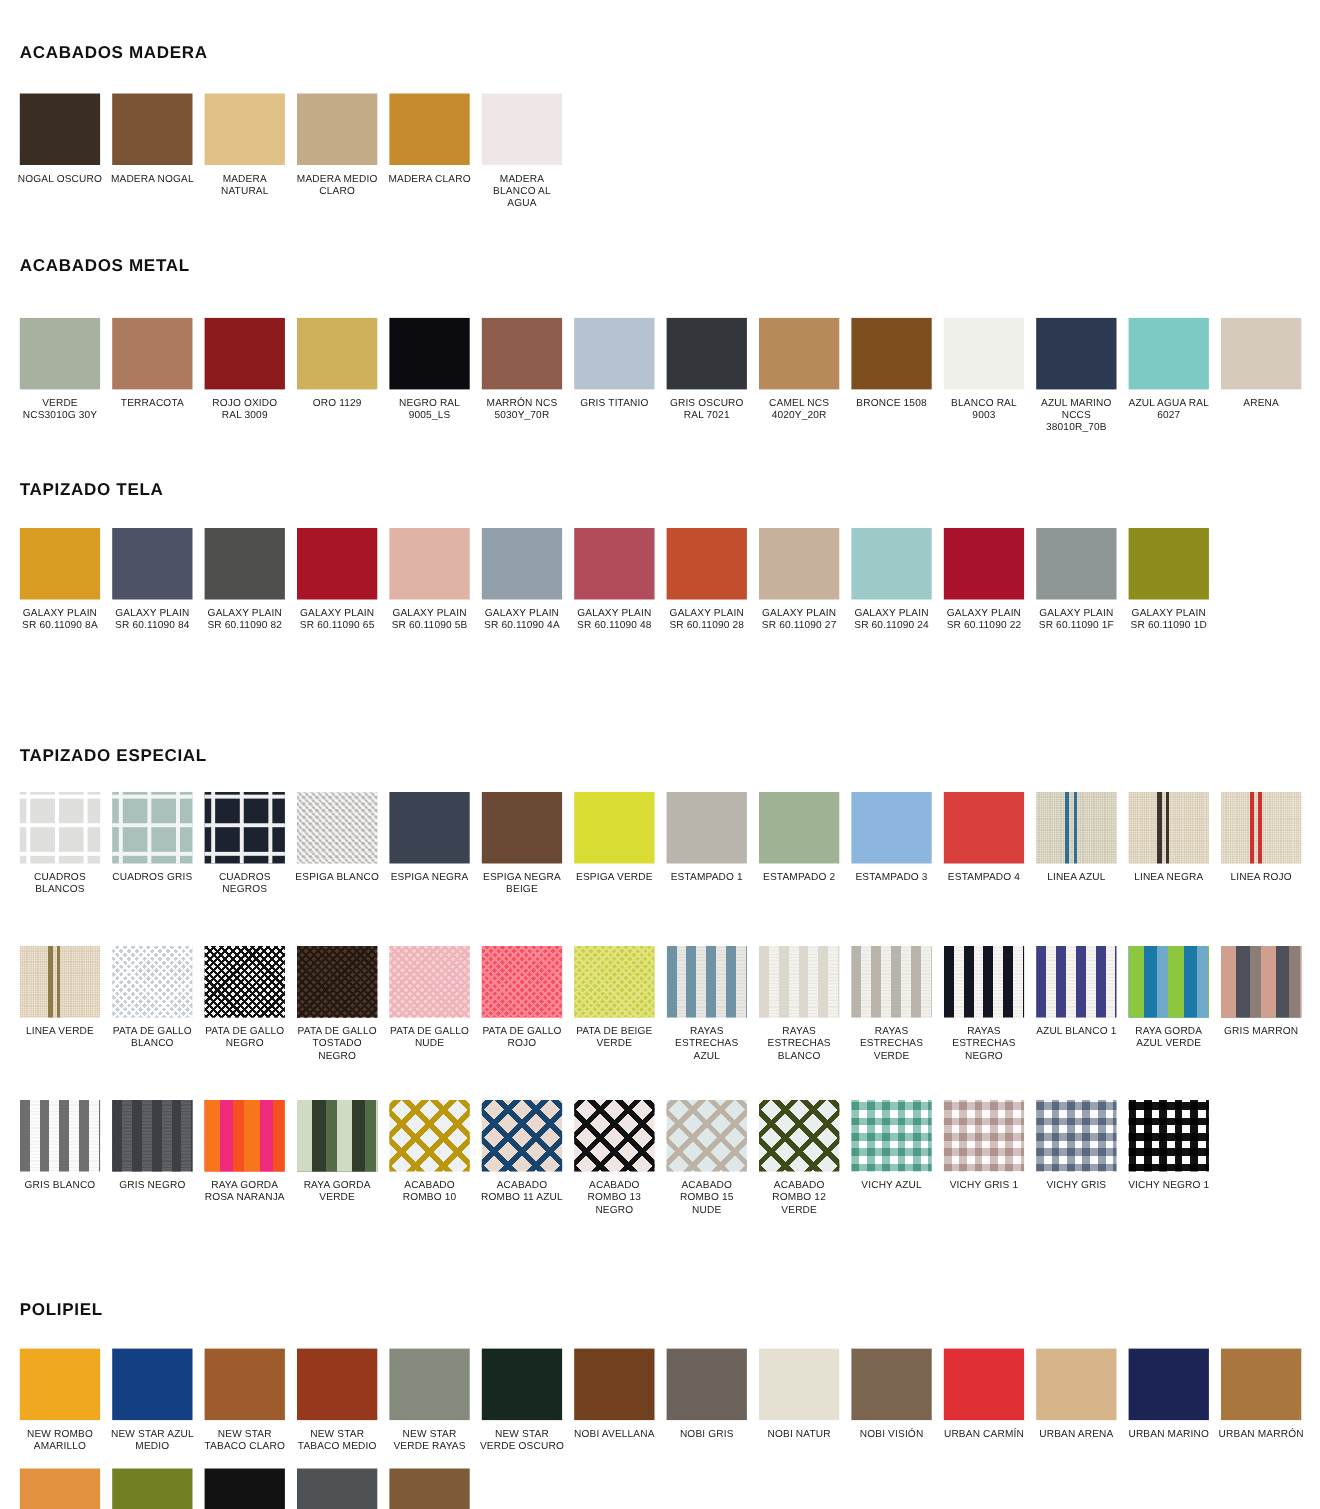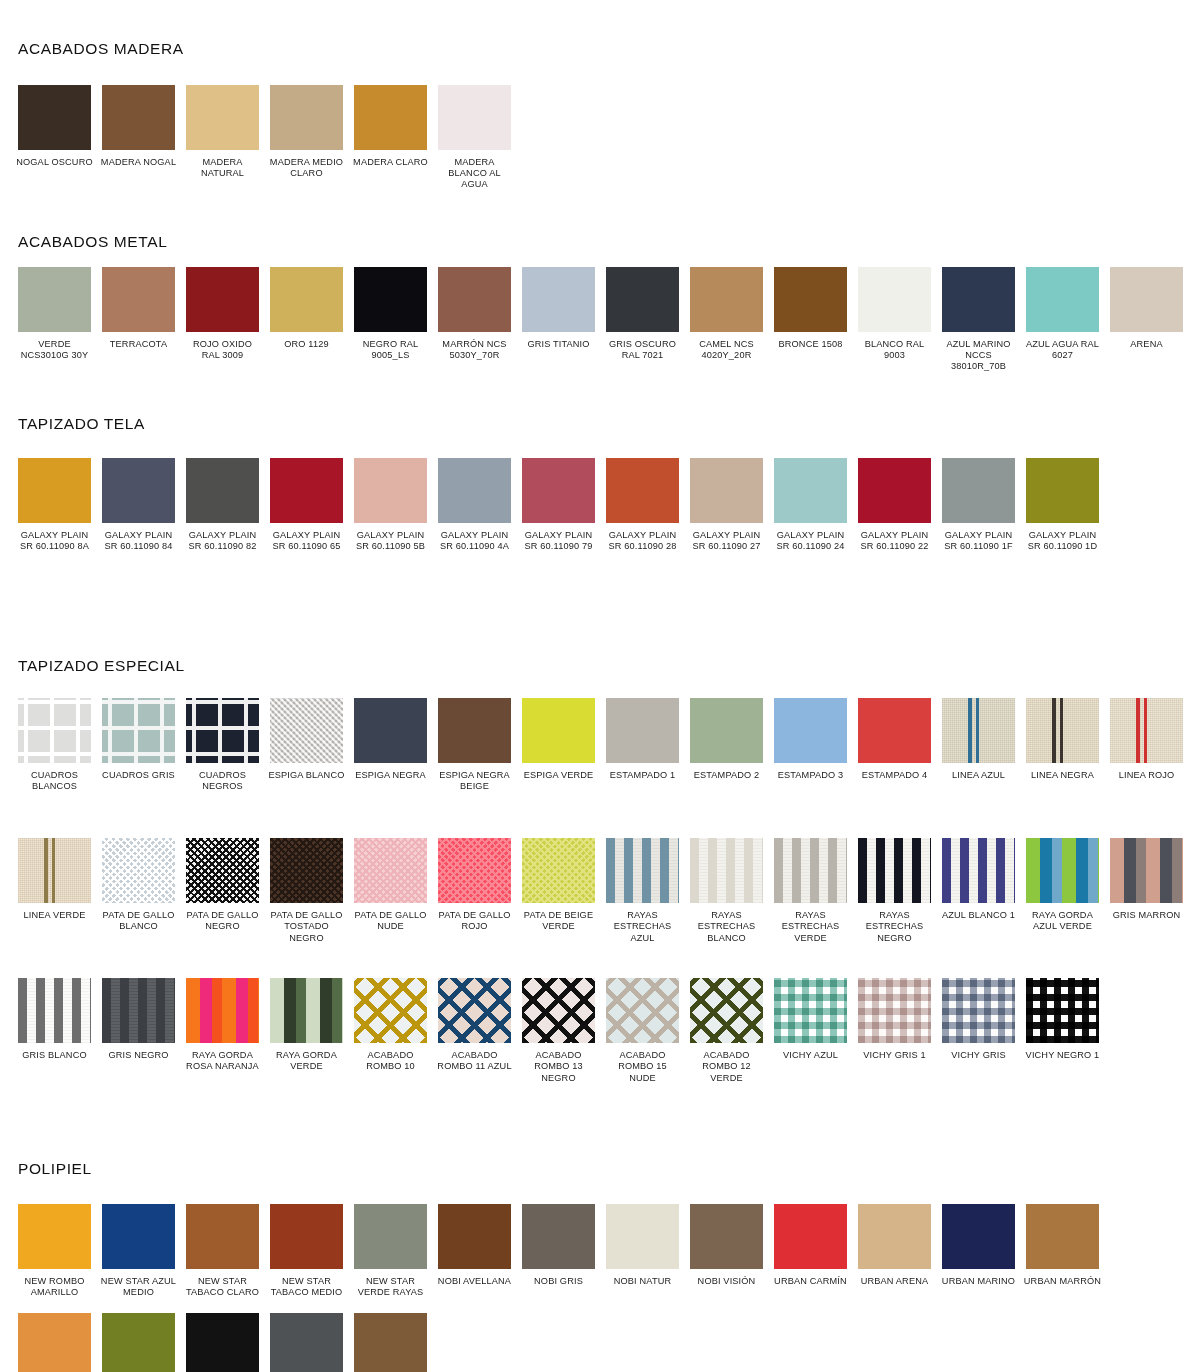--- a/index.html
+++ b/index.html
@@ -12,21 +12,21 @@
     height: 1372px;
     font-family: "Liberation Sans", sans-serif;
     color: #1a1a1a;
     overflow: hidden;
   }
   .page { position: relative; width: 1200px; padding: 0; }
 
   .section { margin: 0; padding: 0; }
   .section-title {
     font-size: 15.5px;
-    font-weight: normal;
+    font-weight: bold;
     letter-spacing: 0.6px;
     color: #111111;
     padding-left: 18px;
   }
 
   .swatch-grid {
     display: flex;
     flex-wrap: wrap;
     padding-left: 18px;
     align-items: flex-start;
@@ -55,21 +55,21 @@
     color: #1c1c1c;
     letter-spacing: 0.15px;
     width: 78px;
     word-wrap: break-word;
   }
 
   
   #sec-madera .section-title { margin-top: 40px; }
   #sec-madera .swatch-grid { margin-top: 27px; }
   #sec-metal .section-title { margin-top: 42px; }
-  #sec-metal .swatch-grid { margin-top: 16px; }
+  #sec-metal .swatch-grid { margin-top: 38px; }
   #sec-tela .section-title { margin-top: 43px; }
   #sec-tela .swatch-grid { margin-top: 25px; }
   #sec-especial .section-title { margin-top: 59px; }
   #sec-especial .swatch-grid { margin-top: 23px; }
   #sec-polipiel .section-title { margin-top: 42px; }
   #sec-polipiel .swatch-grid { margin-top: 26px; }
 
   #sec-especial .swatch-cell { margin-bottom: 12px; }
   #sec-polipiel .swatch-cell { margin-bottom: 14px; }
   #sec-tela .swatch-cell { height: 140px; }
@@ -267,21 +267,21 @@
             <div class="swatch-cell">
               <span class="swatch-chip tex-linen" style="background: rgb(224, 177, 165);"></span>
               <div class="swatch-label">GALAXY PLAIN SR 60.11090 5B</div>
             </div>
             <div class="swatch-cell">
               <span class="swatch-chip tex-linen" style="background: rgb(147, 160, 172);"></span>
               <div class="swatch-label">GALAXY PLAIN SR 60.11090 4A</div>
             </div>
             <div class="swatch-cell">
               <span class="swatch-chip tex-linen" style="background: rgb(177, 76, 93);"></span>
-              <div class="swatch-label">GALAXY PLAIN SR 60.11090 79</div>
+              <div class="swatch-label">GALAXY PLAIN SR 60.11090 48</div>
             </div>
             <div class="swatch-cell">
               <span class="swatch-chip tex-linen" style="background: rgb(193, 78, 45);"></span>
               <div class="swatch-label">GALAXY PLAIN SR 60.11090 28</div>
             </div>
             <div class="swatch-cell">
               <span class="swatch-chip tex-linen" style="background: rgb(199, 176, 156);"></span>
               <div class="swatch-label">GALAXY PLAIN SR 60.11090 27</div>
             </div>
             <div class="swatch-cell">
@@ -496,20 +496,24 @@
             </div>
             <div class="swatch-cell">
               <span class="swatch-chip tex-leather" style="background: rgb(149, 56, 28);"></span>
               <div class="swatch-label">NEW STAR TABACO MEDIO</div>
             </div>
             <div class="swatch-cell">
               <span class="swatch-chip tex-leather" style="background: rgb(132, 139, 124);"></span>
               <div class="swatch-label">NEW STAR VERDE RAYAS</div>
             </div>
             <div class="swatch-cell">
+              <span class="swatch-chip tex-leather" style="background: rgb(23, 41, 31);"></span>
+              <div class="swatch-label">NEW STAR VERDE OSCURO</div>
+            </div>
+            <div class="swatch-cell">
               <span class="swatch-chip tex-leather" style="background: rgb(113, 64, 31);"></span>
               <div class="swatch-label">NOBI AVELLANA</div>
             </div>
             <div class="swatch-cell">
               <span class="swatch-chip tex-leather" style="background: rgb(107, 99, 89);"></span>
               <div class="swatch-label">NOBI GRIS</div>
             </div>
             <div class="swatch-cell">
               <span class="swatch-chip tex-leather" style="background: rgb(228, 225, 210);"></span>
               <div class="swatch-label">NOBI NATUR</div>

